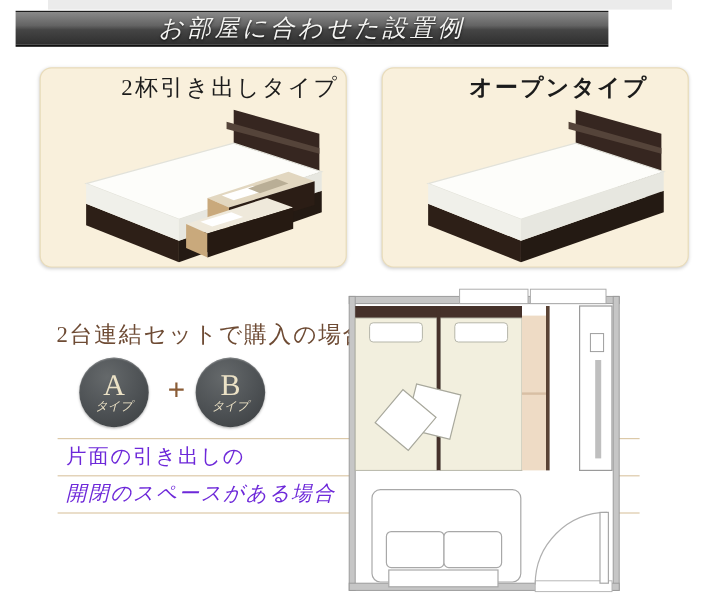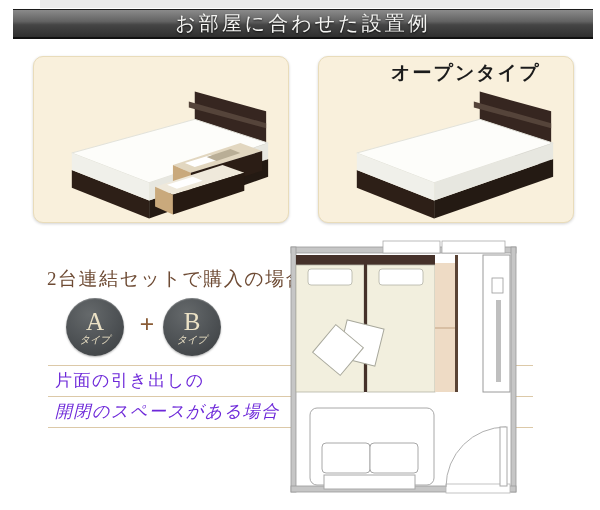--- a/index.html
+++ b/index.html
@@ -5,24 +5,24 @@
   html,body{margin:0;padding:0;}
   body{
     width:600px;height:510px;position:relative;background:#ffffff;
     font-family:"Liberation Serif","DejaVu Serif",serif;
     overflow:hidden;
   }
   
   .top-strip{position:absolute;left:40px;top:0;width:520px;height:8px;background:#ebebeb;}
   
   .header-bar{
-    position:absolute;left:13px;top:9px;width:580px;height:30px;
+    position:absolute;left:13px;top:9px;width:494px;height:30px;
     background:linear-gradient(to bottom,#8a8a8a 0%,#636363 42%,#454545 55%,#2f2f2f 100%);
     border-top:1px solid #1c1c1c;border-bottom:2px solid #111;
-    display:flex;align-items:center;justify-content:center;box-sizing:border-box;
+    display:flex;align-items:center;justify-content:center;box-sizing:border-box;font-style:italic;
   }
   .header-title{
     color:#f4f4f2;font-size:20px;letter-spacing:3px;
     text-shadow:0 1px 2px rgba(0,0,0,.8);
   }
   
   .panel{
     position:absolute;top:56px;width:256px;height:167px;
     background:#f9f0dc;border:1px solid #e9dcba;border-radius:10px;
     box-shadow:0 1px 3px rgba(0,0,0,.18);box-sizing:border-box;overflow:hidden;
@@ -80,20 +80,21 @@
 </head>
 <body>
 
 <div class="top-strip"></div>
 
 <div class="header-bar">
   <span class="header-title">お部屋に合わせた設置例</span>
 </div>
 
 <div class="panel panel-a">
+  <span class="panel-title">2杯引き出しタイプ</span>
   <svg class="bed-svg" width="238" height="128" viewBox="0 0 240 128">
 
     <polygon points="150,0 222,20 222,78 150,52" fill="#362620"></polygon>
     <polygon points="144,10 222,32 222,37 144,16" fill="#55443a"></polygon>
 
     <polygon points="26,79 104,110 104,128 26,97" fill="#2d1f17"></polygon>
     <polygon points="104,110 224,68 224,86 104,128" fill="#241a13"></polygon>
 
     <polygon points="26,62 150,28 224,52 104,92" fill="#fdfdfa" stroke="#e2e2da" stroke-width="1"></polygon>
     <polygon points="26,62 104,92 104,110 26,79" fill="#f0f0ea"></polygon>

